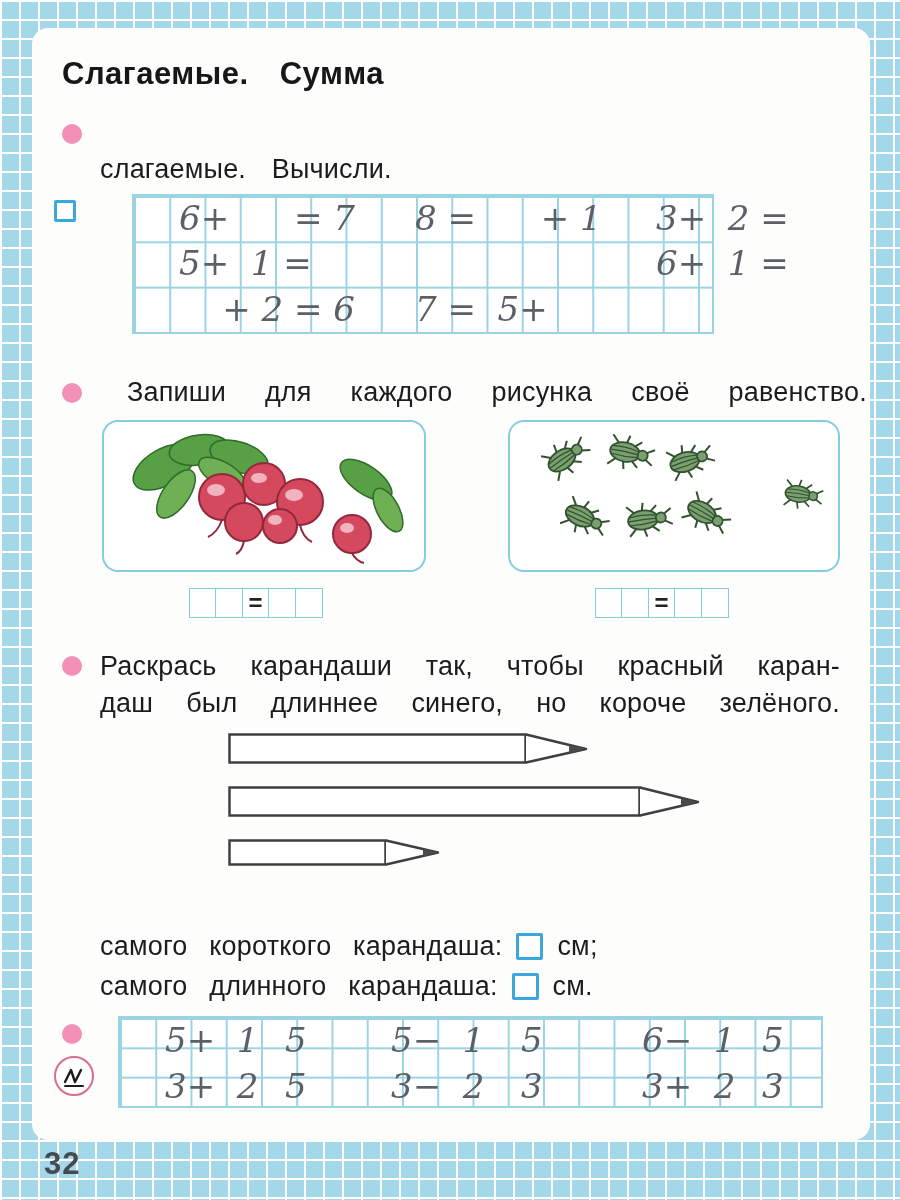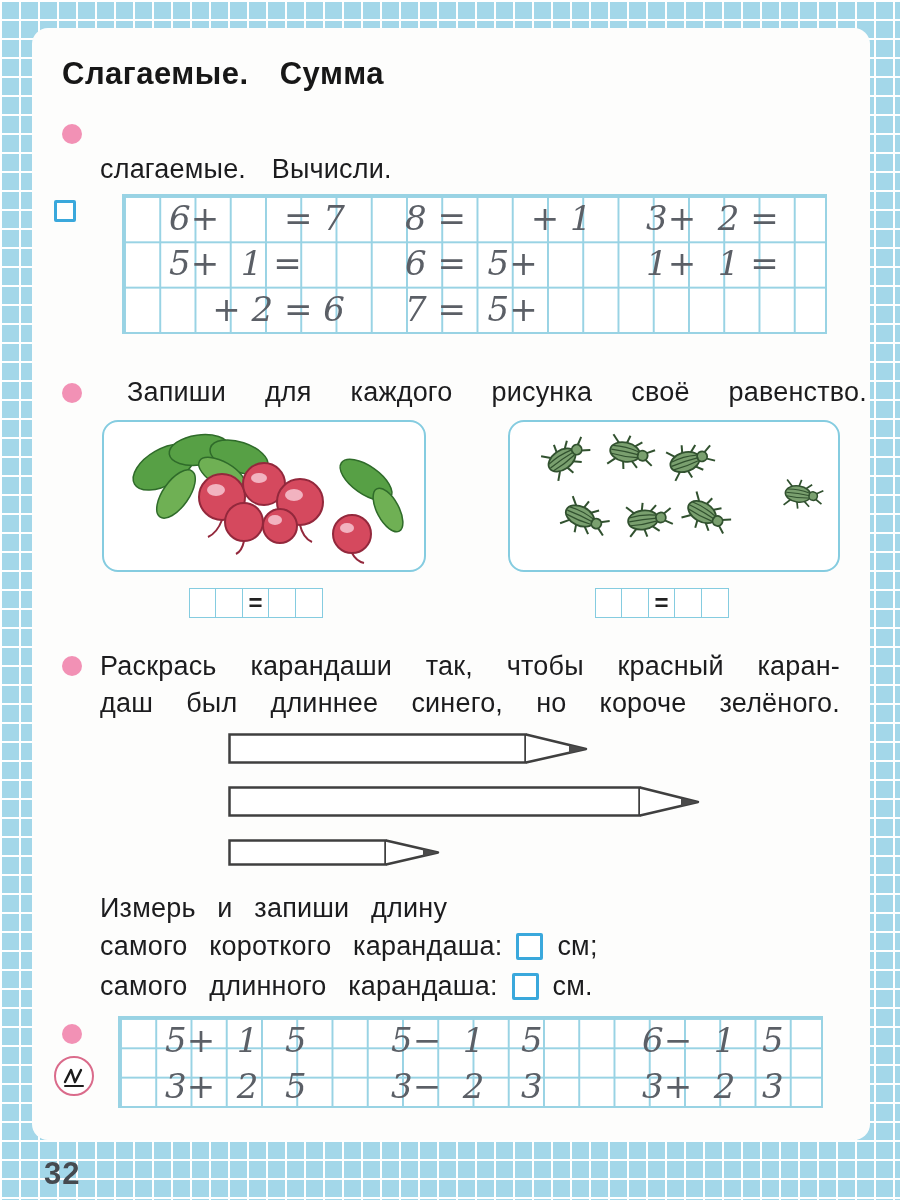--- a/index.html
+++ b/index.html
@@ -53,47 +53,46 @@
     font-size:24px; font-weight:bold; color:#222;
   }
   .cmbox {
     display:inline-block; width:27px; height:27px; border:3px solid #3aa8dc;
     border-radius:2px; background:#fff; vertical-align:-5px; margin:0 14px;
   }
   .zig {
     width:40px; height:40px; border:2.5px solid #da6b8b; border-radius:50%;
     background:#fff; display:flex; align-items:center; justify-content:center;
   }
-  .pagenum { font-size:31px; font-weight:bold; color:#454a50; letter-spacing:1px;margin-top:10px; }
+  .pagenum { font-size:31px; font-weight:bold; color:#454a50; letter-spacing:1px; }
   svg { display:block; }
 </style>
 </head>
 <body>
 
 <div class="bg">
 
   <div class="page">
 
     <div class="abs title" style="left:30px; top:28px;">Слагаемые.  Сумма</div>
 
     <div class="abs bullet" style="left:30px; top:96px;"></div>
     <div class="abs ttext" style="left:68px; top:123px; word-spacing:18px;">слагаемые.  Вычисли.</div>
 
     <div class="abs checkbox" style="left:22px; top:172px;"></div>
 
-    <div class="abs eqgrid grid1" style="left:90px; top:166px; width:705px; height:140px;">
+    <div class="abs eqgrid grid1" style="left:100px; top:166px; width:582px; height:140px;">
       <div class="hwrow" style="top:0;">
         <span class="hw c1">6+      = 7</span>
         <span class="hw c2">8 =      + 1</span>
         <span class="hw c3">3+  2 =</span>
       </div>
       <div class="hwrow" style="top:45px;">
         <span class="hw c1">5+  1 =</span>
-        <span class="hw c2">6 =  5+</span>
-        <span class="hw c3">1+  1 =</span>
+        <span class="hw c3">6+  1 =</span>
       </div>
       <div class="hwrow" style="top:91px;">
         <span class="hw c1">    + 2 = 6</span>
         <span class="hw c2">7 =  5+</span>
       </div>
     </div>
 
     <div class="abs bullet" style="left:30px; top:355px;"></div>
     <div class="abs ttext jline" style="left:68px; top:346px; width:740px;margin-left:27px;">Запиши для каждого рисунка своё равенство.</div>
 
@@ -193,21 +192,20 @@
       <rect x="1.5" y="2.5" width="410" height="28" fill="#fff" stroke="#3f3f3f" stroke-width="2.5"></rect>
       <path d="M412,2.5 L470,17 L412,30.5" fill="#fff" stroke="#3f3f3f" stroke-width="2.5" stroke-linejoin="round"></path>
       <path d="M453,12.9 L470,17 L453,21.2 Z" fill="#4a4a4a"></path>
     </svg>
     <svg class="abs" style="left:196px; top:810px;" width="218" height="30" viewBox="0 0 218 30">
       <rect x="1.5" y="2.5" width="156" height="24" fill="#fff" stroke="#3f3f3f" stroke-width="2.5"></rect>
       <path d="M158,2.5 L210,14.5 L158,26.5" fill="#fff" stroke="#3f3f3f" stroke-width="2.5" stroke-linejoin="round"></path>
       <path d="M195,10.9 L210,14.5 L195,18.2 Z" fill="#4a4a4a"></path>
     </svg>
 
-    <div class="abs ttext" style="left:68px; top:862px; word-spacing:14px;">Измерь и запиши длину</div>
     <div class="abs ttext" style="left:68px; top:900px; word-spacing:14px;">
       <span>самого короткого карандаша:</span><span class="cmbox"></span><span>см;</span>
     </div>
     <div class="abs ttext" style="left:68px; top:940px; word-spacing:14px;">
       <span>самого длинного карандаша:</span><span class="cmbox"></span><span>см.</span>
     </div>
 
     <div class="abs bullet" style="left:30px; top:996px;"></div>
     <div class="abs zig" style="left:22px; top:1028px;">
       <svg width="26" height="26" viewBox="0 0 26 26">

